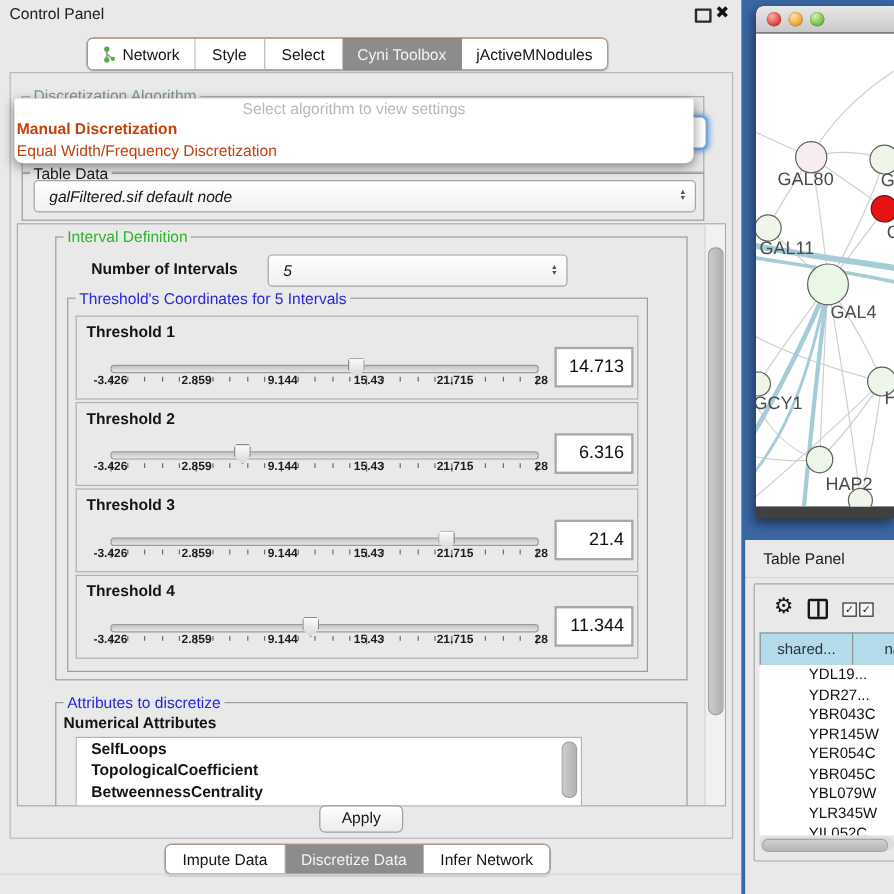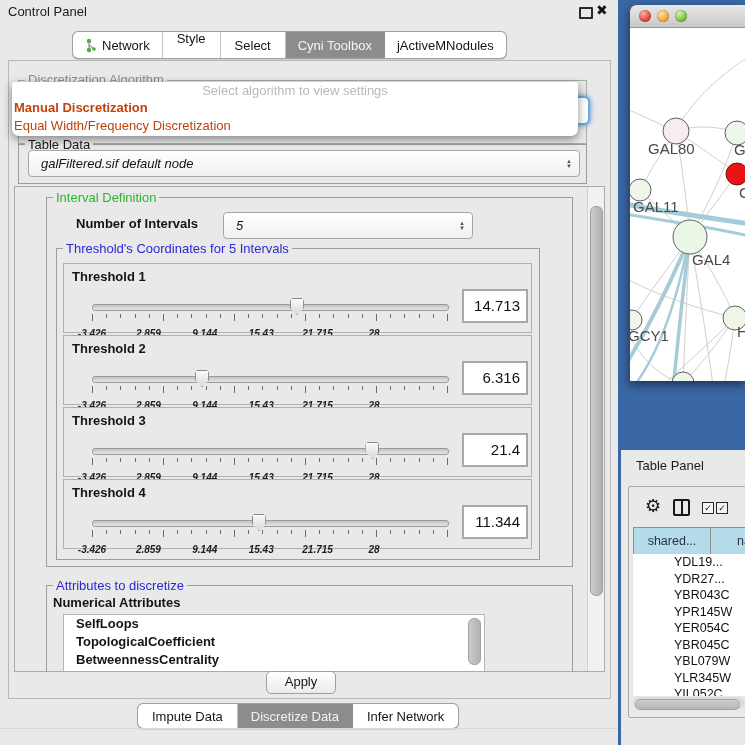--- a/index.html
+++ b/index.html
@@ -32,31 +32,31 @@
   .v-track{position:absolute;left:572px;top:0;width:17px;height:484px;background:#f1f1f1;border-left:1px solid #d2d2d2;}
   .v-thumb{position:absolute;left:2px;top:19px;width:11px;height:388px;border-radius:6px;background:linear-gradient(90deg,#cccccc,#b0b0b0);border:1px solid #9e9e9e;}
   .tbox{position:absolute;left:48px;width:467px;height:68px;border:1px solid #b0b0b0;background:#e9e9e9;}
   .tbox .t-label{position:absolute;left:8px;top:5px;font-size:13px;font-weight:bold;color:#141414;}
   .slider{position:absolute;left:28px;top:36px;width:355px;height:16px;}
   .track{position:absolute;left:0;top:4px;width:100%;height:5px;border-radius:3px;background:linear-gradient(#c3c3c3,#e6e6e6);border:1px solid #9b9b9b;}
   .thumb{position:absolute;top:-2px;width:14px;height:17px;background:linear-gradient(#fdfdfd,#d6d6d6);
          box-shadow:inset 0 0 0 1px #8a8a8a;clip-path:polygon(14% 0,86% 0,100% 16%,100% 60%,50% 100%,0 60%,0 16%);}
   .ticks{position:absolute;left:28px;top:50px;width:355px;height:8px;}
   .tick{position:absolute;top:0;width:1px;background:#6a6a6a;}
-  .ticklabels{position:absolute;left:28px;top:64px;width:282px;height:11px;font-style:italic;}
+  .ticklabels{position:absolute;left:28px;top:48px;width:359px;height:11px;}
   .ticklabel{position:absolute;transform:translateX(-50%);font-size:10px;font-weight:bold;color:#1d1d1d;white-space:nowrap;}
   .valbox{position:absolute;left:398px;top:25px;width:56px;height:30px;background:#fff;border:2px solid #a8a8a8;font-size:15px;color:#111;text-align:right;line-height:30px;padding-right:6px;}
   .list{position:absolute;background:#fff;border:1px solid #b5b5b5;overflow:hidden;}
   .list .li{font-size:13px;color:#141414;padding-left:12px;height:18px;line-height:18px;white-space:nowrap;}
   .apply-btn{position:absolute;left:266px;top:671px;width:68px;height:21px;border:1px solid #9f9f9f;border-radius:5px;
              background:linear-gradient(#ffffff,#ebebeb);font-size:13px;color:#141414;text-align:center;line-height:20px;}
   .hrline{position:absolute;left:0;top:728px;width:618px;border-top:1px solid #d8d8d8;}
   
   .right-side{position:absolute;left:618px;top:0;width:127px;height:745px;background:#3a67a5;}
-  .net-window{position:absolute;left:630px;top:5px;width:115px;height:376px;border-radius:6px 0 0 0;overflow:hidden;background:#404040;box-shadow:-1px 4px 10px rgba(0,0,0,.5);}
+  .net-window{position:absolute;left:630px;top:5px;width:115px;height:427px;border-radius:6px 0 0 0;overflow:hidden;background:#404040;box-shadow:-1px 4px 10px rgba(0,0,0,.5);}
   .nw-bar{position:absolute;left:0;top:0;width:100%;height:22px;background:linear-gradient(#e8e8e8,#c8c8c8);border-bottom:1px solid #979797;border-radius:6px 0 0 0;}
   .light{position:absolute;top:5px;width:12px;height:12px;border-radius:50%;box-shadow:inset 0 0 1px rgba(0,0,0,.5);}
   .light.r{left:9px;background:radial-gradient(circle at 35% 28%,#ffb0a8,#e24a40 60%,#a81f19);}
   .light.y{left:27px;background:radial-gradient(circle at 35% 28%,#ffe3a0,#f2a93c 60%,#c27a12);}
   .light.g{left:45px;background:radial-gradient(circle at 35% 28%,#d6f3ae,#7cc248 60%,#4d8b1e);}
   .nw-canvas{position:absolute;left:0;top:23px;width:115px;height:394px;background:#fff;}
   .tp-bar{position:absolute;left:621px;top:450px;width:124px;height:31px;background:#e9e9e9;}
   .tp-bar .t{position:absolute;left:15px;top:8px;font-size:13px;color:#1b1b1b;}
   .tp-outer{position:absolute;left:621px;top:481px;width:124px;height:264px;background:#e9e9e9;}
   .tp-inner{position:absolute;left:628px;top:486px;width:120px;height:230px;background:#e9e9e9;border:1px solid #a8a8a8;border-radius:2px;}
@@ -85,21 +85,21 @@
     <div class="it" style="padding:0 12px;gap:5px;">
       <svg width="12" height="15" viewBox="0 0 12 15">
         <line x1="4" y1="3" x2="4" y2="12" stroke="#9c9c9c" stroke-width="1.4"></line>
         <line x1="4" y1="7" x2="9" y2="11" stroke="#9c9c9c" stroke-width="1.4"></line>
         <circle cx="4" cy="3" r="2.2" fill="#4fae3f"></circle>
         <circle cx="4" cy="12" r="2.2" fill="#4fae3f"></circle>
         <circle cx="9" cy="11" r="1.8" fill="#4fae3f"></circle>
       </svg>
       <span>Network</span>
     </div>
-    <div class="it" style="padding:12px 14px;align-items:flex-end;">
+    <div class="it" style="padding:0 14px;">
         <span>Style</span>
       </div>
     <div class="it" style="padding:0 14px;">
         <span>Select</span>
       </div>
     <div class="it sel" style="padding:0 12px;">
         <span>Cyni Toolbox</span>
       </div>
     <div class="it" style="padding:0 12px;">
         <span>jActiveMNodules</span>

